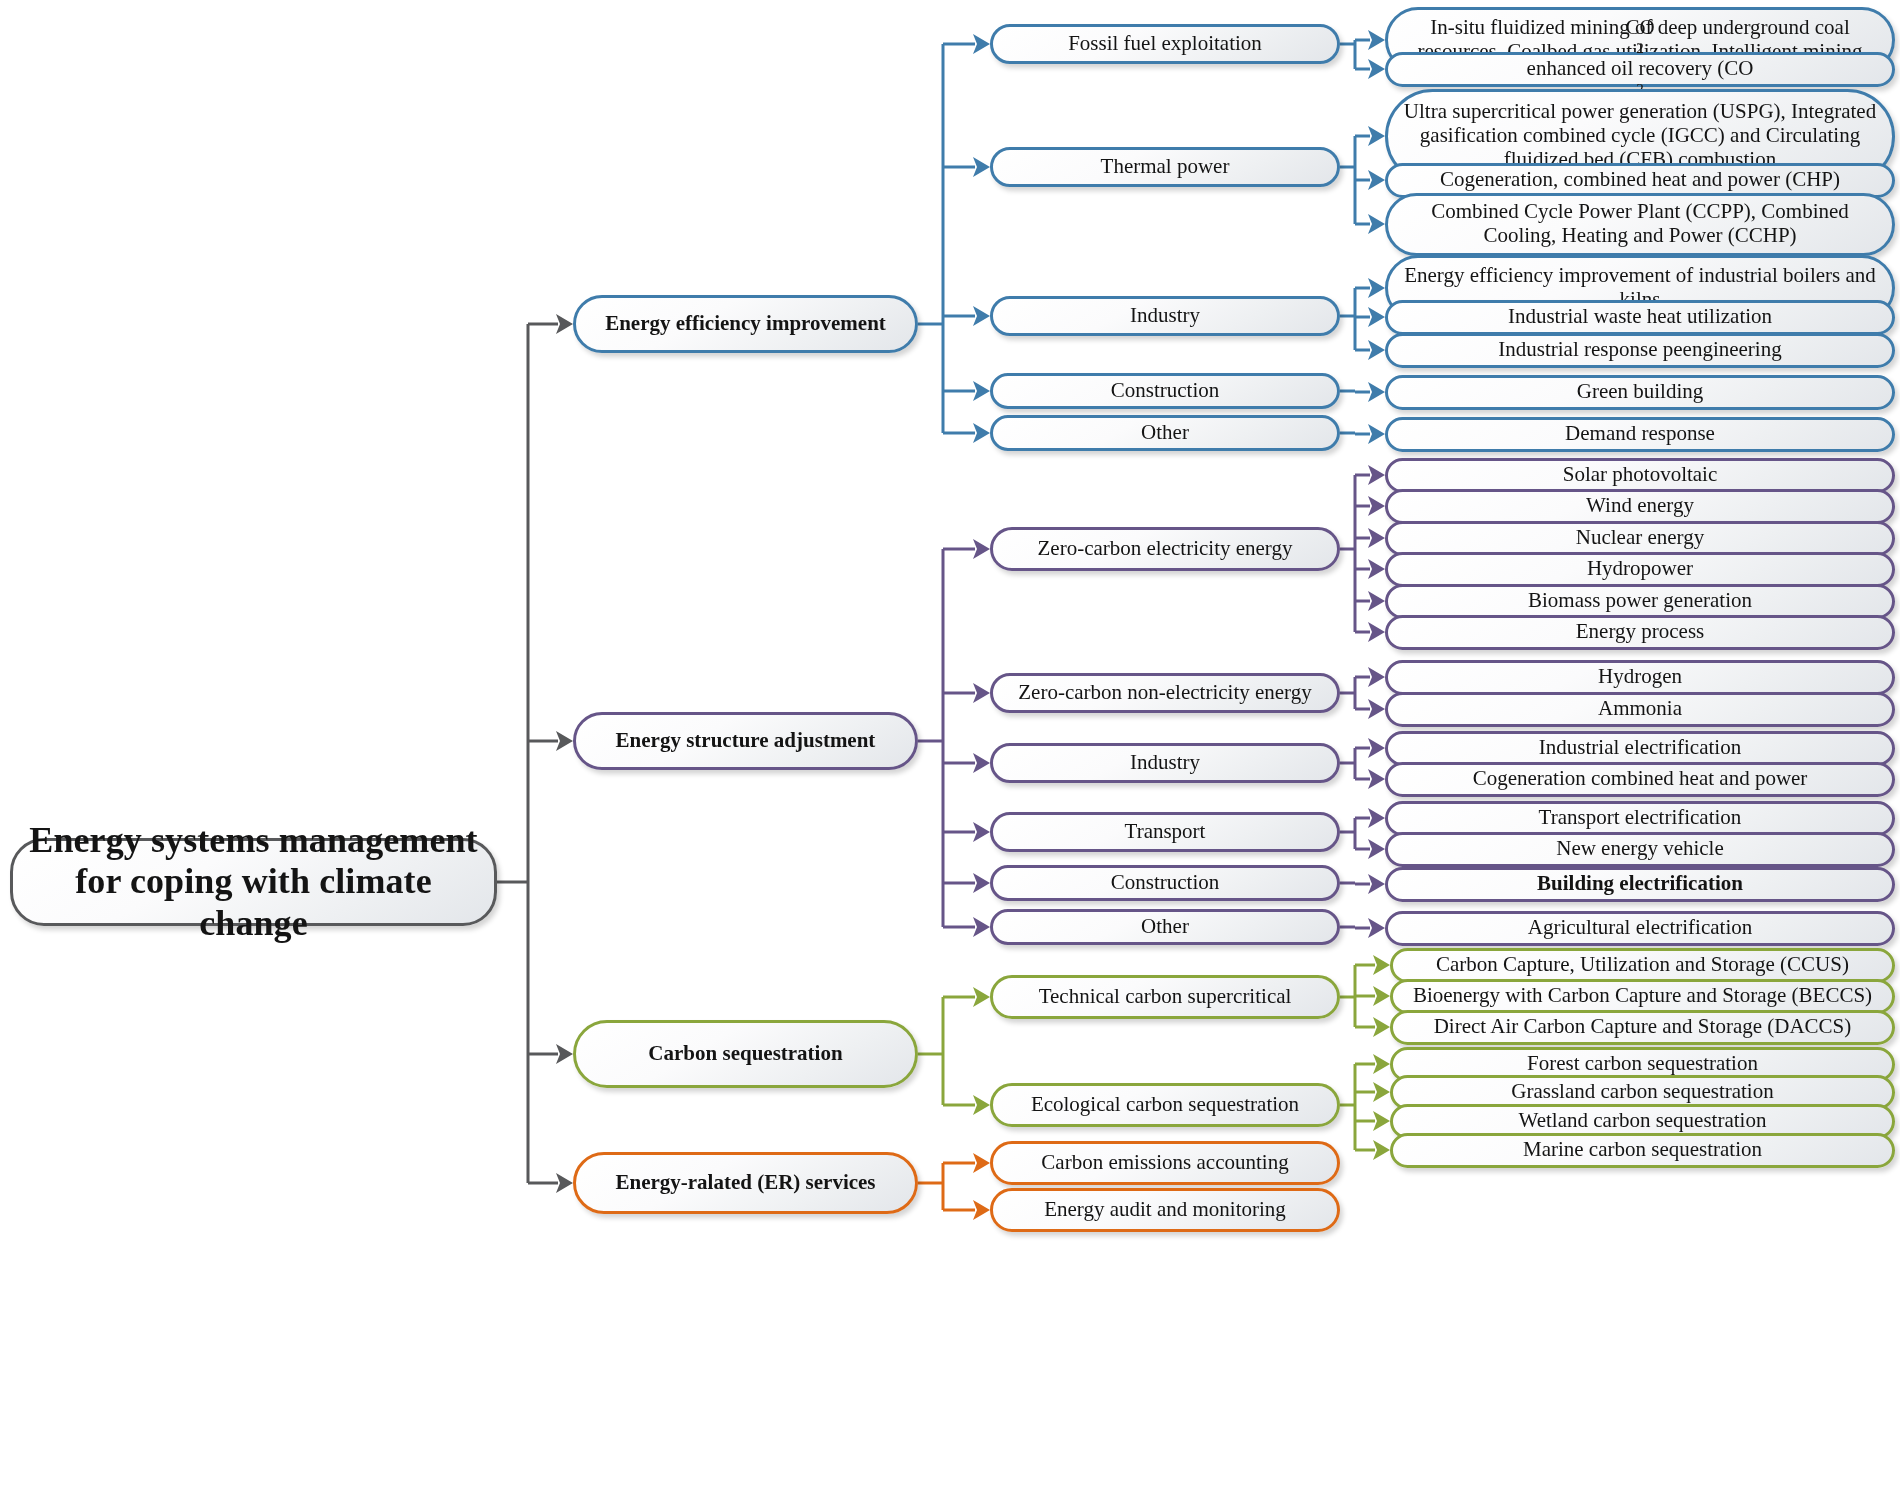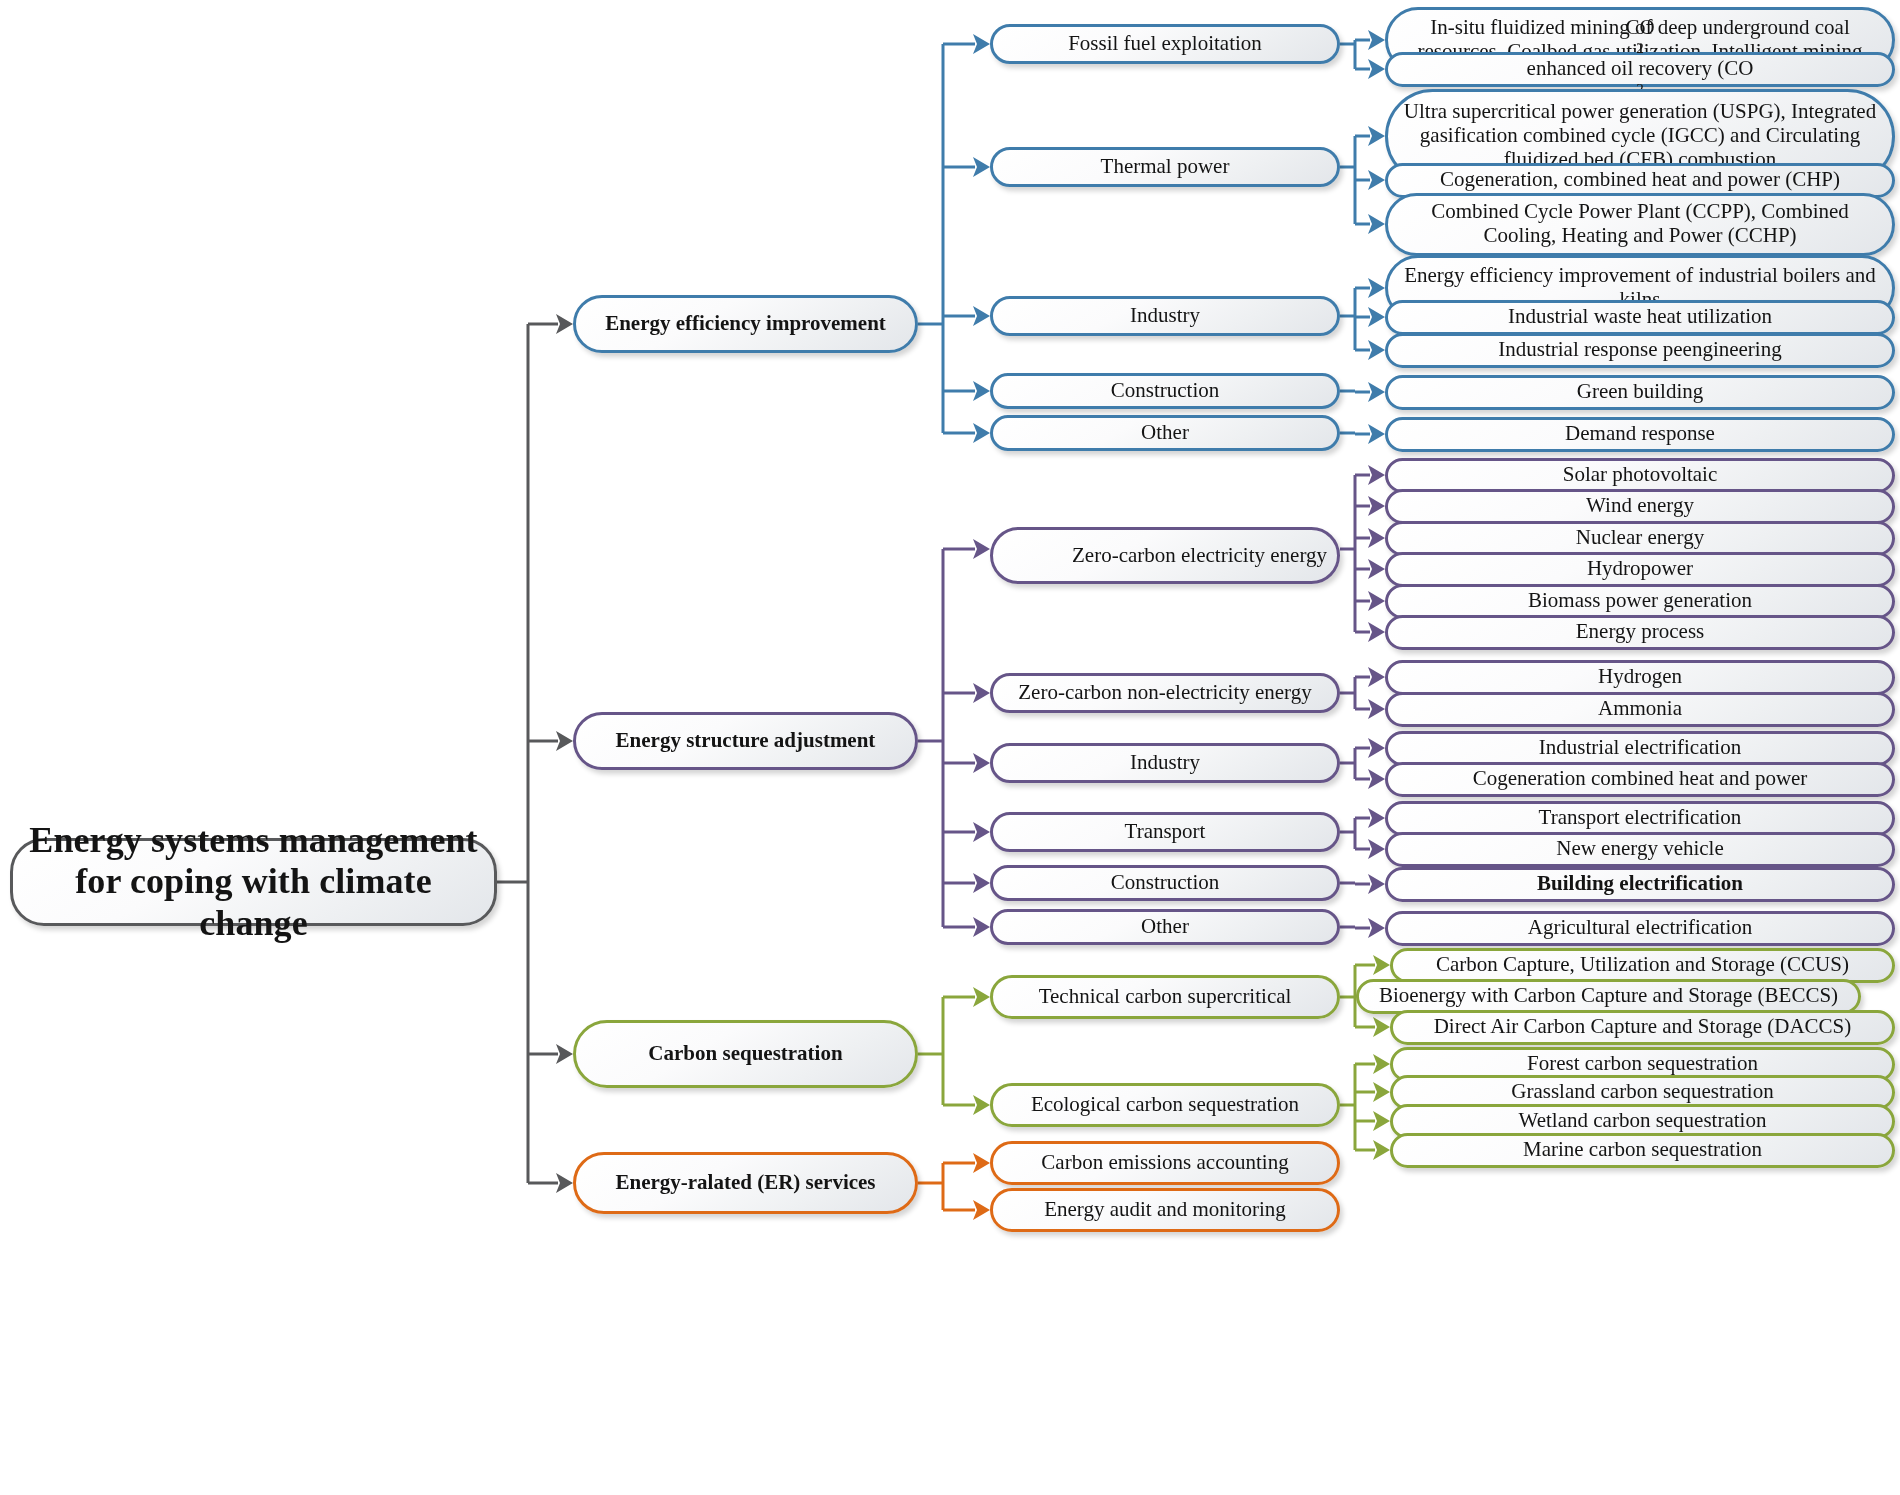--- a/index.html
+++ b/index.html
@@ -229,21 +229,21 @@
       </div>
       <div class="node lvl2 c-blue" style="left: 990px; top: 415px; width: 350px; height: 36px;">
         <span>Other</span>
       </div>
       <div class="node lvl3 c-blue" style="left: 1385px; top: 416.5px; width: 510px; height: 35px;">
         <span>Demand response</span>
       </div>
       <div class="node lvl1 c-purple" style="left: 573px; top: 712px; width: 345px; height: 58px;">
         <span>Energy structure adjustment</span>
       </div>
-      <div class="node lvl2 c-purple" style="left: 990px; top: 527px; width: 350px; height: 57px; text-align: right;">
+      <div class="node lvl2 c-purple" style="left: 990px; top: 527px; width: 350px; height: 44px;">
         <span>Zero-carbon electricity energy</span>
       </div>
       <div class="node lvl3 c-purple" style="left: 1385px; top: 457.5px; width: 510px; height: 35px;">
         <span>Solar photovoltaic</span>
       </div>
       <div class="node lvl3 c-purple" style="left: 1385px; top: 488.5px; width: 510px; height: 35px;">
         <span>Wind energy</span>
       </div>
       <div class="node lvl3 c-purple" style="left: 1385px; top: 520.5px; width: 510px; height: 35px;">
         <span>Nuclear energy</span>
@@ -298,21 +298,21 @@
       </div>
       <div class="node lvl1 c-green" style="left: 573px; top: 1020px; width: 345px; height: 68px;">
         <span>Carbon sequestration</span>
       </div>
       <div class="node lvl2 c-green" style="left: 990px; top: 975px; width: 350px; height: 44px;">
         <span>Technical carbon supercritical</span>
       </div>
       <div class="node lvl3 c-green" style="left: 1390px; top: 947.5px; width: 505px; height: 35px;">
         <span>Carbon Capture, Utilization and Storage (CCUS)</span>
       </div>
-      <div class="node lvl3 c-green" style="left: 1356px; top: 978.5px; width: 505px; height: 35px;">
+      <div class="node lvl3 c-green" style="left: 1390px; top: 978.5px; width: 505px; height: 35px;">
         <span>Bioenergy with Carbon Capture and Storage (BECCS)</span>
       </div>
       <div class="node lvl3 c-green" style="left: 1390px; top: 1009.5px; width: 505px; height: 35px;">
         <span>Direct Air Carbon Capture and Storage (DACCS)</span>
       </div>
       <div class="node lvl2 c-green" style="left: 990px; top: 1083px; width: 350px; height: 44px;">
         <span>Ecological carbon sequestration</span>
       </div>
       <div class="node lvl3 c-green" style="left: 1390px; top: 1046.5px; width: 505px; height: 35px;">
         <span>Forest carbon sequestration</span>

